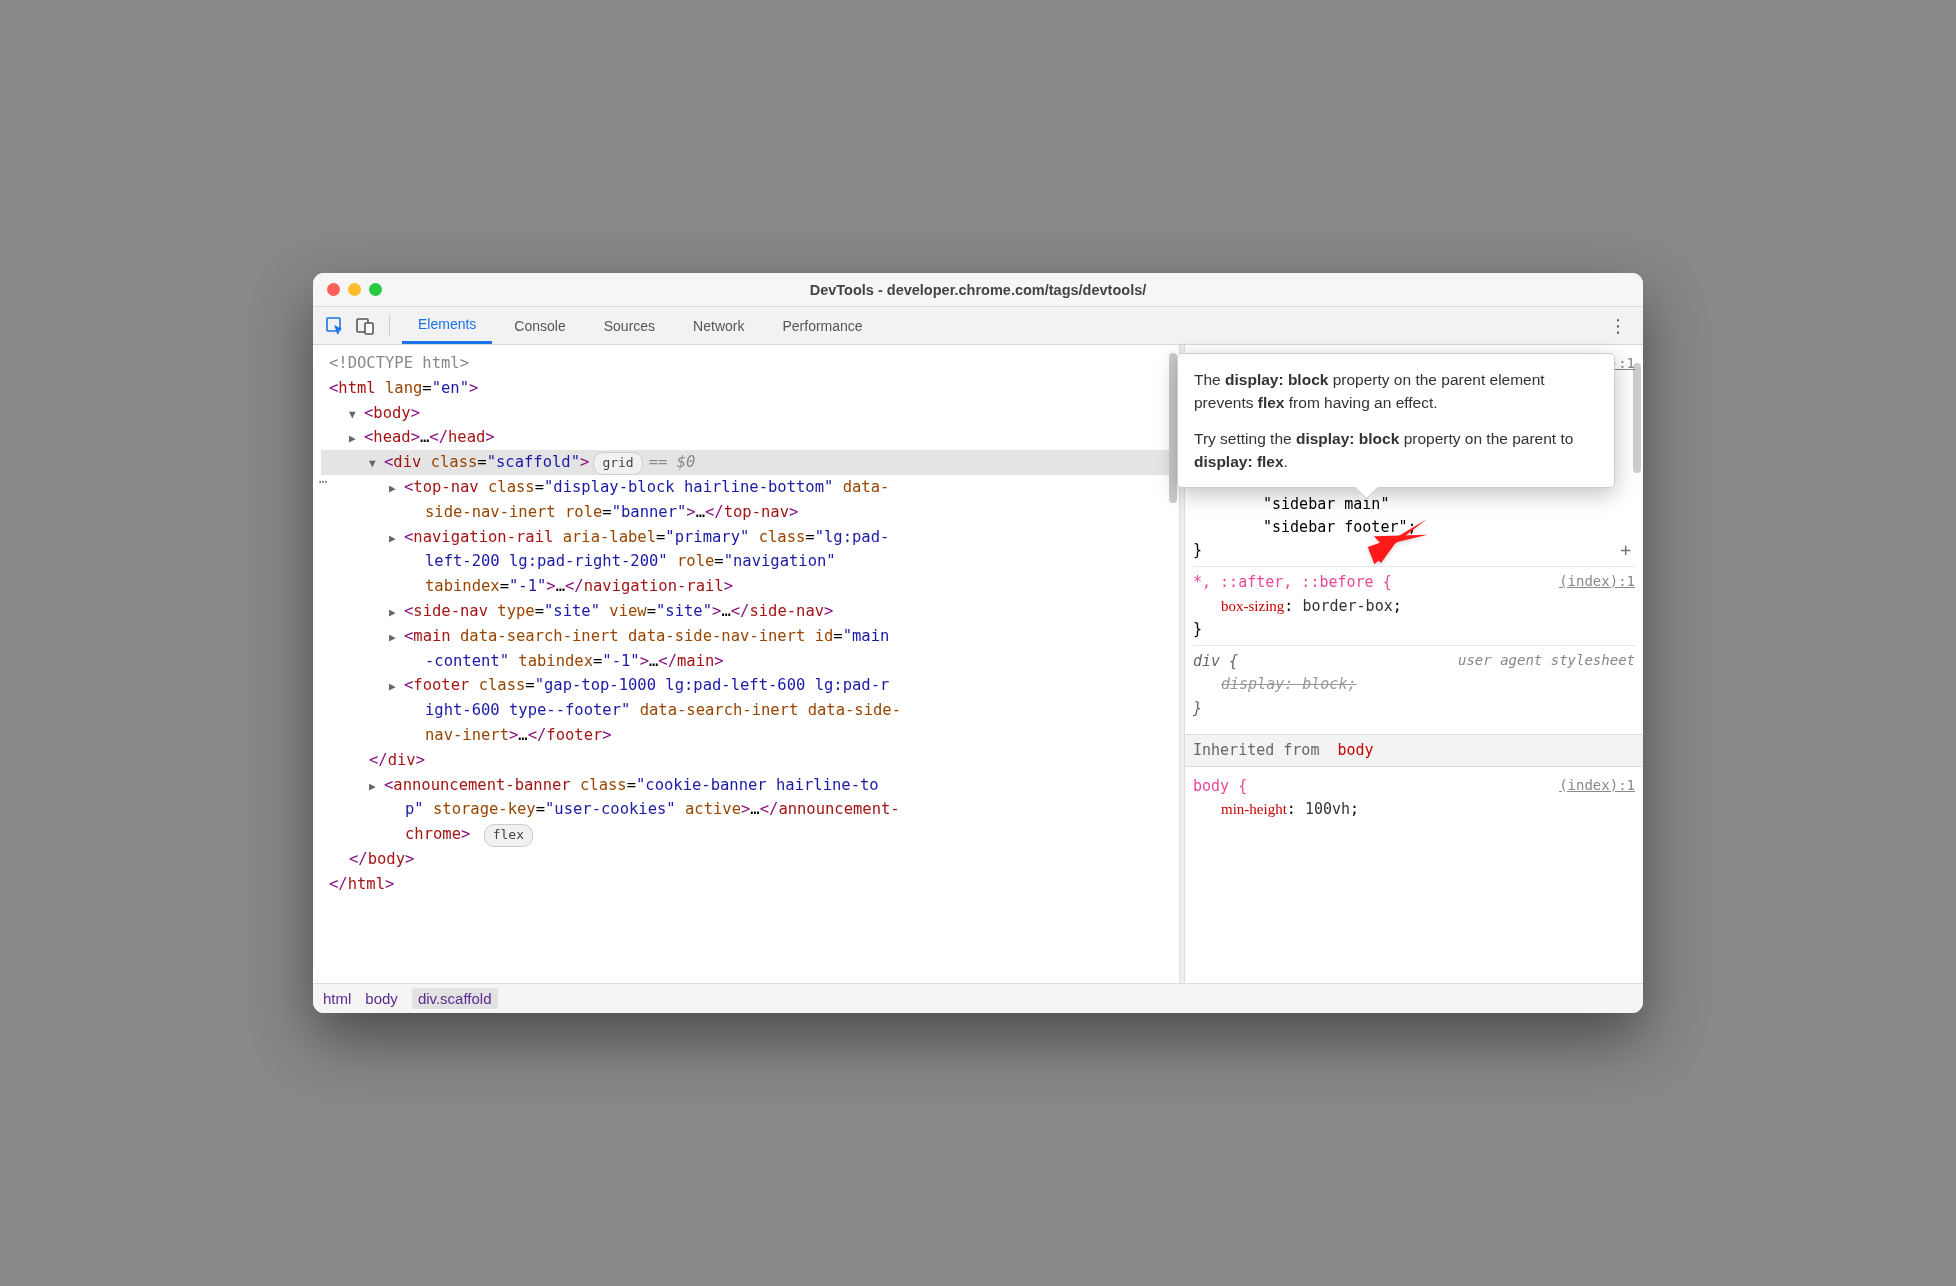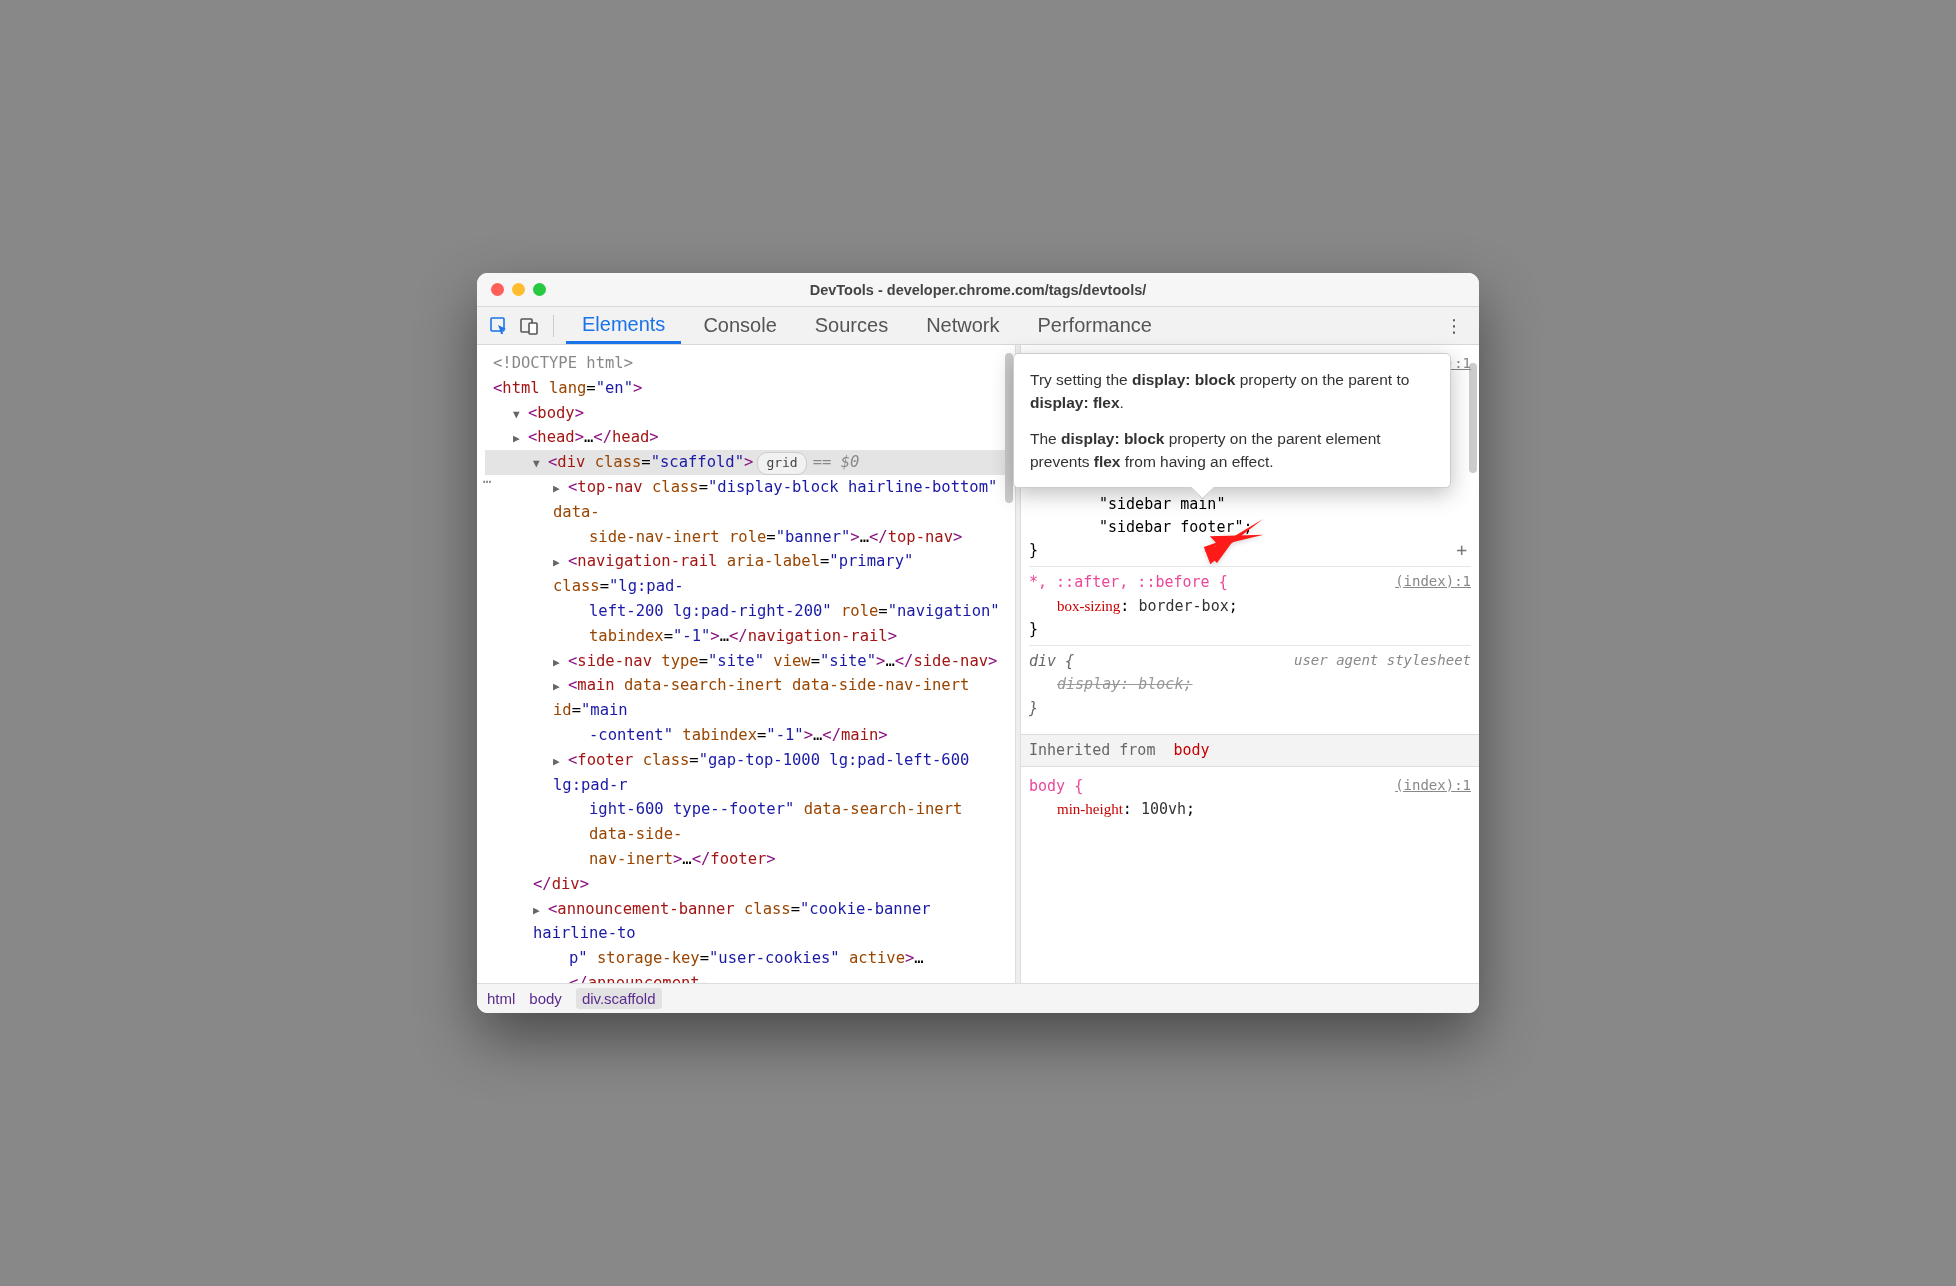--- a/index.html
+++ b/index.html
@@ -5,21 +5,21 @@
 * { box-sizing: border-box; margin: 0; padding: 0; }
 body {
   font-family: -apple-system, BlinkMacSystemFont, "Segoe UI", sans-serif;
   background: #888;
   display: flex;
   align-items: center;
   justify-content: center;
   min-height: 100vh;
 }
 .window {
-  width: 1002px;
+  width: 1330px;
   height: 740px;
   background: #fff;
   border-radius: 11px;
   box-shadow: 0 25px 60px rgba(0,0,0,0.45);
   overflow: hidden;
   display: flex;
   flex-direction: column;
   position: relative;
 }
 .titlebar {
@@ -36,21 +36,21 @@
 .dot.yellow { background:#febc2e; }
 .dot.green { background:#28c840; }
 .title { position:absolute; left:0; right:0; text-align:center; font-size:14.5px; color:#444; font-weight:600;}
 .toolbar {
   height:38px; background:#f2f2f2; border-bottom:1px solid #d7d7d7;
   display:flex; align-items:center; padding:0 10px; gap:6px;
 }
 .tool-icon { width:24px; height:24px; display:flex; align-items:center; justify-content:center; color:#555; }
 .tool-icon.active { color:#1a73e8; }
 .divider { width:1px; height:22px; background:#ccc; margin:0 6px; }
-.tab { padding:0 16px; height:100%; display:flex; align-items:center; font-size:20px; color:#555; cursor:pointer; }
+.tab { padding:0 16px; height:100%; display:flex; align-items:center; font-size:14px; color:#555; cursor:pointer; }
 .tab.active { color:#1a73e8; border-bottom:3px solid #1a73e8; font-weight:500;}
 .kebab { margin-left:auto; font-size:18px; color:#555; padding:0 6px;}
 .main { flex:1; display:flex; overflow:hidden; position:relative;}
 .dom-panel { flex:1; overflow:auto; font-family: Menlo, Consolas, monospace; font-size:15.5px; line-height:1.6; position:relative;}
 .dom-content { padding:6px 8px 6px 8px; }
 .gutter-overlay { position:absolute; left:6px; top:125px; color:#888; font-size:14px;}
 .tag { color:#a31515; }
 .attr-name { color:#994500; }
 .attr-val { color:#1a1aa6; }
 .punct { color:#881280; }
@@ -232,22 +232,22 @@
     </div>
   </div>
 
   <div class="breadcrumb">
     <span class="crumb">html</span>
     <span class="crumb">body</span>
     <span class="crumb sel">div.scaffold</span>
   </div>
 
   <div class="tooltip">
+    <p><span>The </span><strong>display: block</strong><span> property on the parent element prevents </span><strong>flex</strong><span> from having an effect.</span></p>
     <p><span>Try setting the </span><strong>display: block</strong><span> property on the parent to </span><strong>display: flex</strong><span>.</span></p>
-    <p><span>The </span><strong>display: block</strong><span> property on the parent element prevents </span><strong>flex</strong><span> from having an effect.</span></p>
   </div>
 
   <div class="arrow-annot">
     <svg width="70" height="60" viewBox="0 0 70 60">
         <path d="M60 12 L18 40 L28 44 L20 58 L8 44 L18 36 L10 32 Z" fill="#ff1a1a" transform="rotate(20 35 30)"></path>
         <path d="M64 6 L20 40 L34 28 L18 50 L6 38 L24 30 Z" fill="#ff1a1a"></path>
       </svg>
   </div>
 </div>
 

